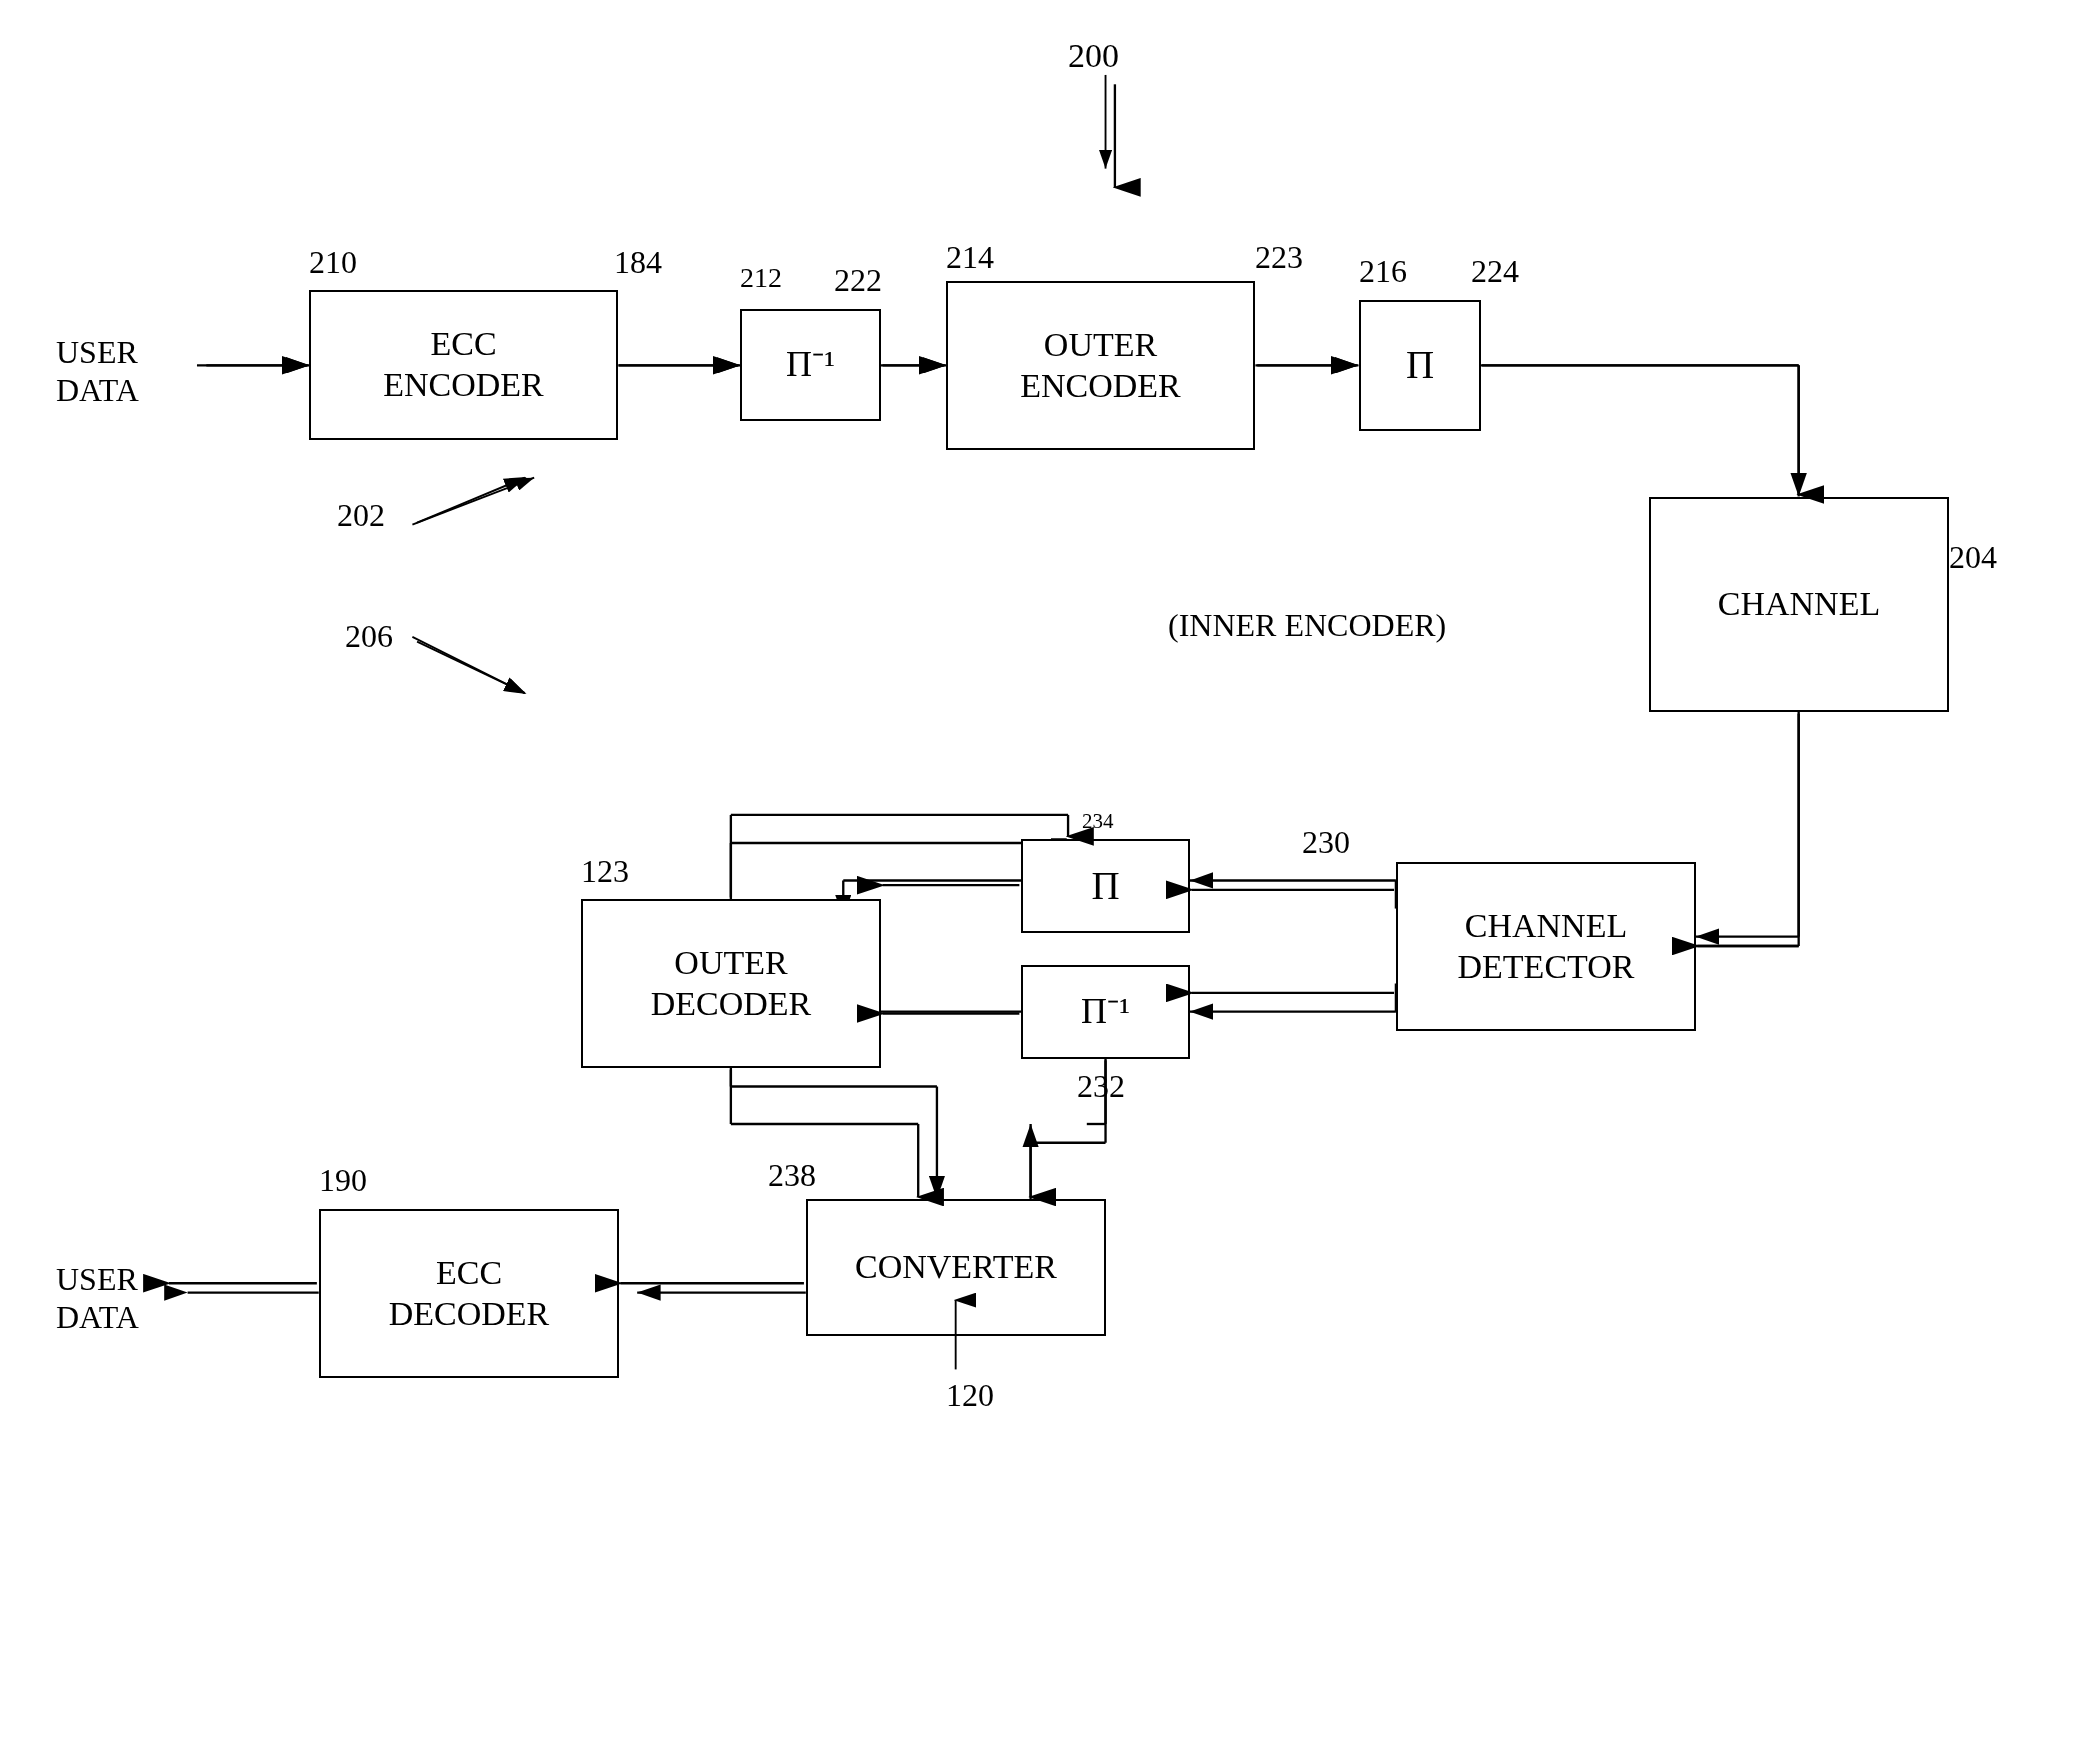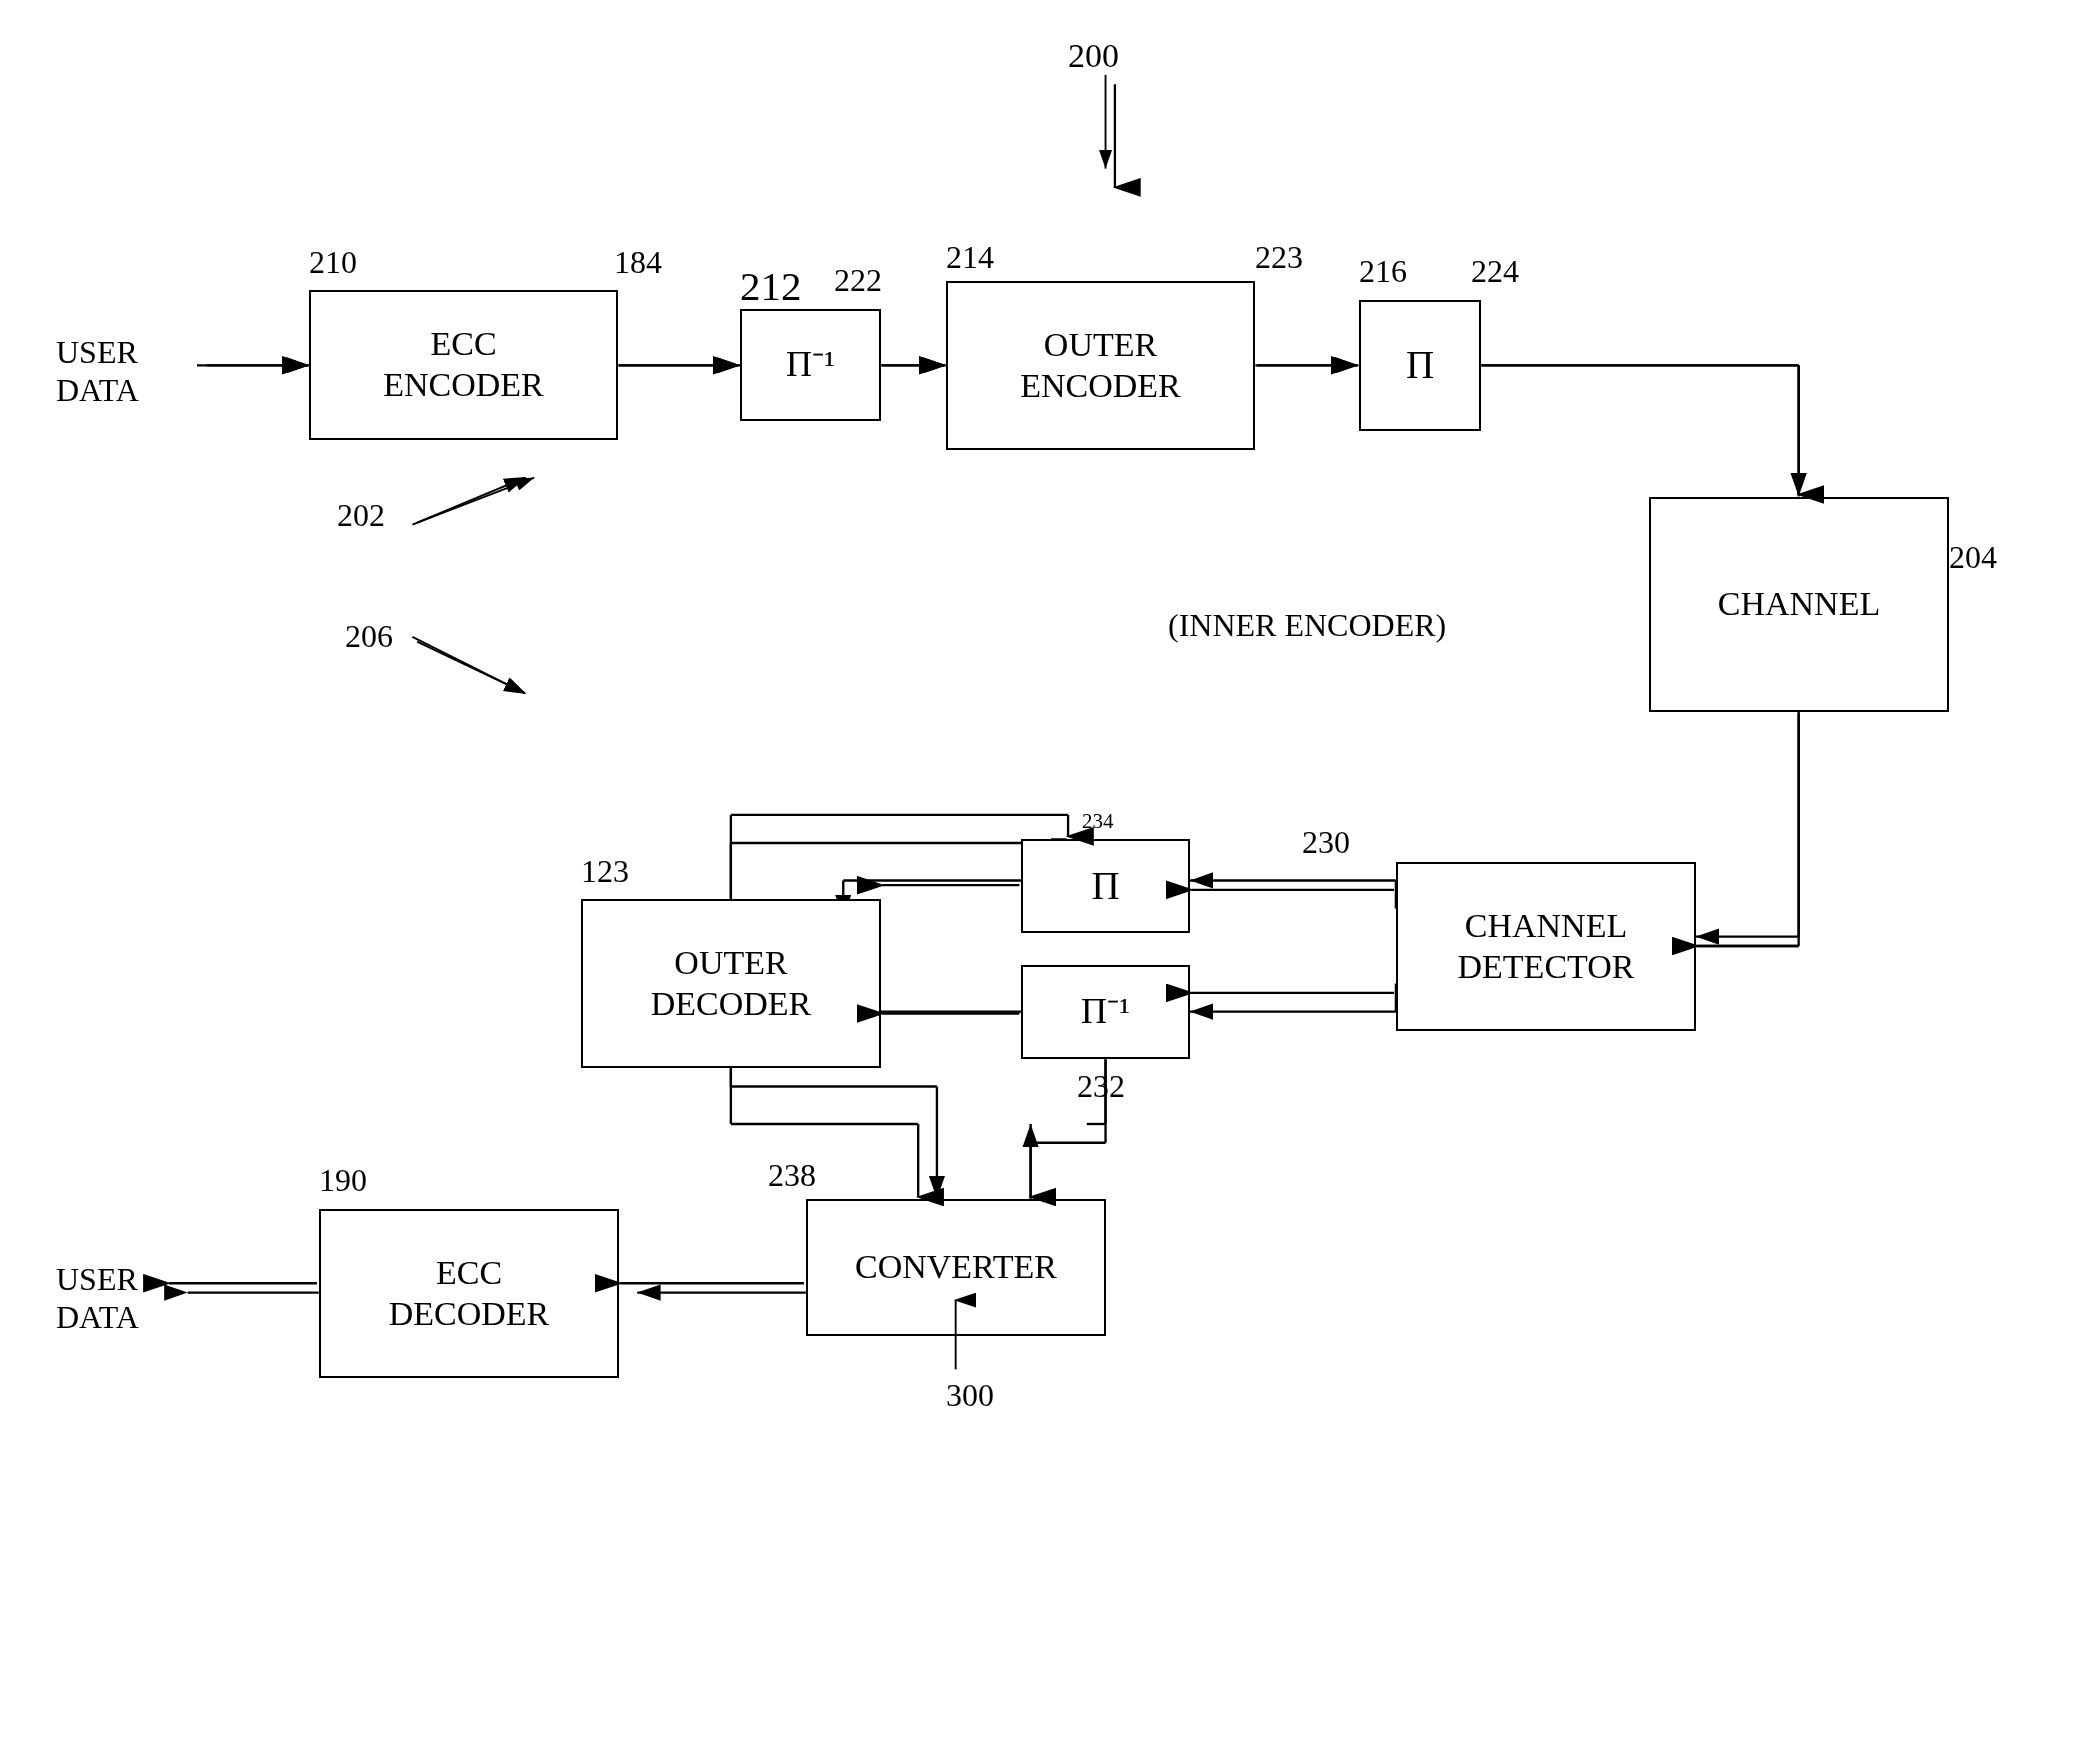--- a/index.html
+++ b/index.html
@@ -117,21 +117,21 @@
 
   <div class="box" style="left:309px; top:290px; width:309px; height:150px;">
     <span>ECC<br>ENCODER</span>
   </div>
   <div class="label" style="left:302px; top:244px; font-size:32px;margin-left:7px;">210</div>
   <div class="label" style="left:614px; top:244px; font-size:32px;">184</div>
 
   <div class="box" style="left:740px; top:309px; width:141px; height:112px; font-size:36px;">
     <span>Π⁻¹</span>
   </div>
-  <div class="label" style="left:740px; top:262px; font-size:41px;">212</div>
+  <div class="label" style="left:740px; top:262px; font-size:28px;">212</div>
   <div class="label" style="left:834px; top:262px; font-size:32px;">222</div>
 
   <div class="box" style="left:946px; top:281px; width:309px; height:169px;">
     <span>OUTER<br>ENCODER</span>
   </div>
   <div class="label" style="left:946px; top:239px; font-size:32px;">214</div>
   <div class="label" style="left:1255px; top:239px; font-size:32px;">223</div>
 
   <div class="box" style="left:1359px; top:300px; width:122px; height:131px; font-size:39px;">
     <span>Π</span>
@@ -167,21 +167,21 @@
 
   <div class="box" style="left:581px; top:899px; width:300px; height:169px;">
     <span>OUTER<br>DECODER</span>
   </div>
   <div class="label" style="left:581px; top:853px; font-size:32px;">123</div>
 
   <div class="box" style="left:806px; top:1199px; width:300px; height:137px;">
     <span>CONVERTER</span>
   </div>
   <div class="label" style="left:768px; top:1157px; font-size:32px;">238</div>
-  <div class="label" style="left:946px; top:1377px; font-size:32px;">300</div>
+  <div class="label" style="left:946px; top:1377px; font-size:32px;">120</div>
 
   <div class="box" style="left:319px; top:1209px; width:300px; height:169px;">
     <span>ECC<br>DECODER</span>
   </div>
   <div class="label" style="left:319px; top:1162px; font-size:32px;">190</div>
 
   <div class="label" style="left:56px; top:1260px; font-size:32px; white-space:pre-line; line-height:1.2;">USER
 DATA</div>
 
   <svg class="lines" xmlns="http://www.w3.org/2000/svg" style="position:absolute;top:0;left:0;width:2079px;height:1760px;pointer-events:none;" viewBox="0 0 2219 1879" width="2079" height="1760">

